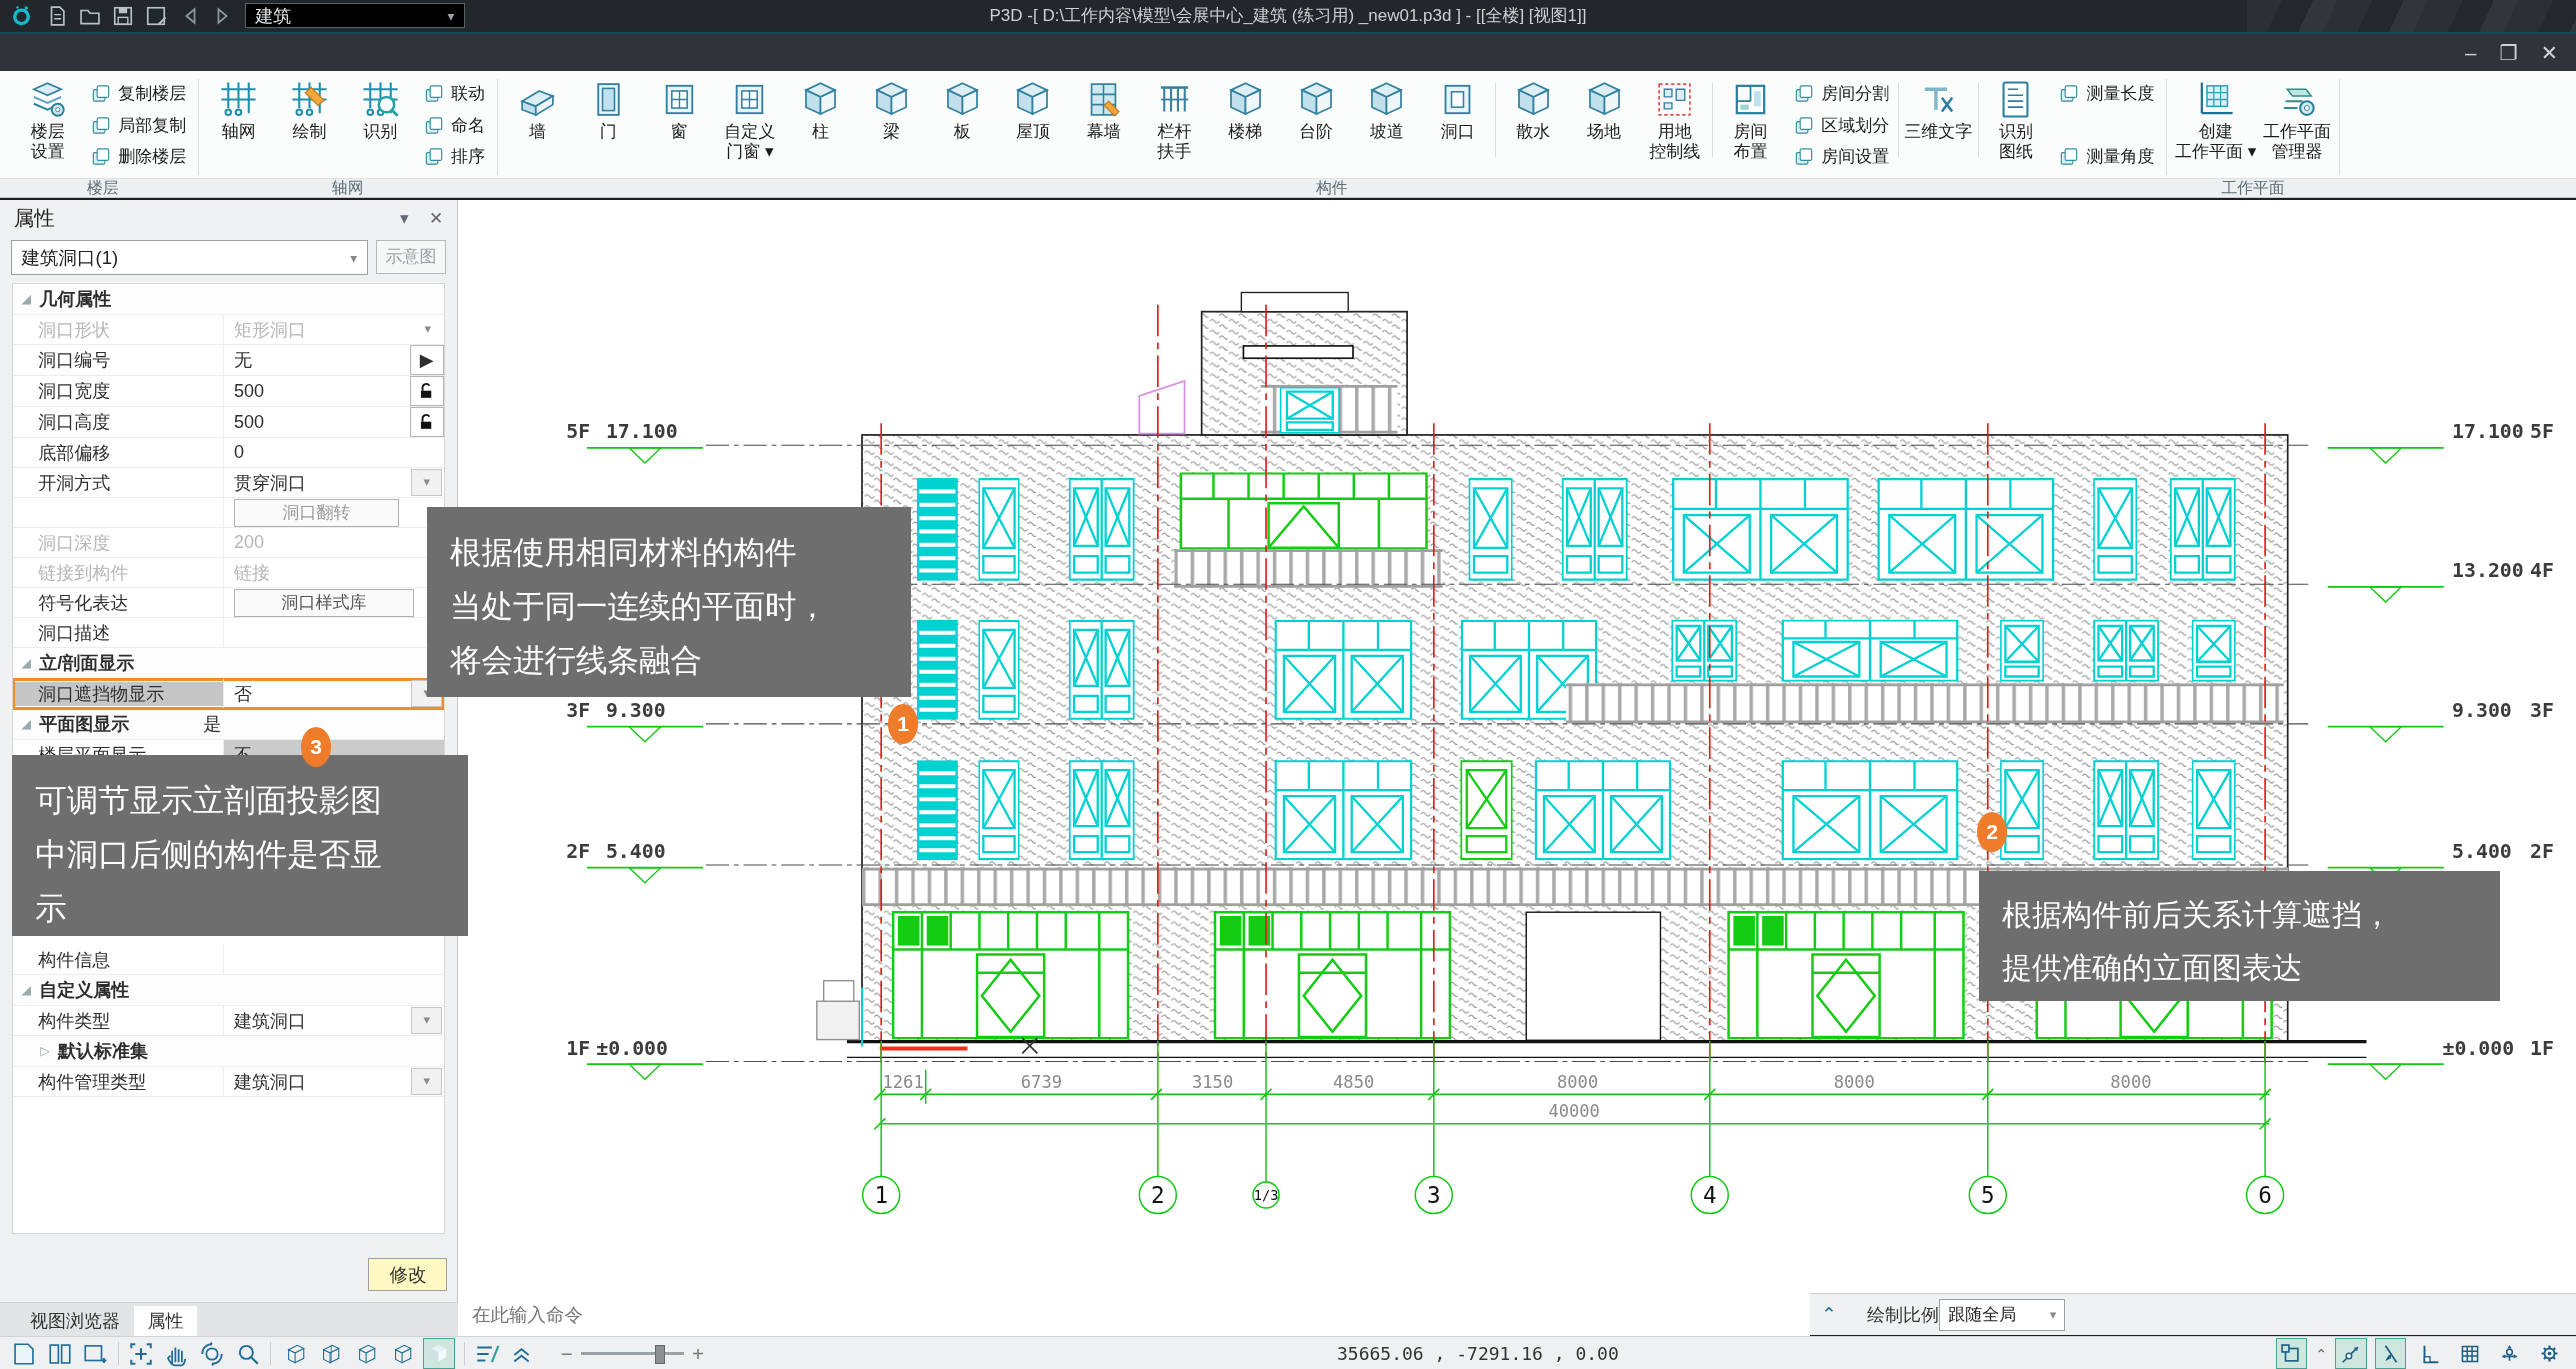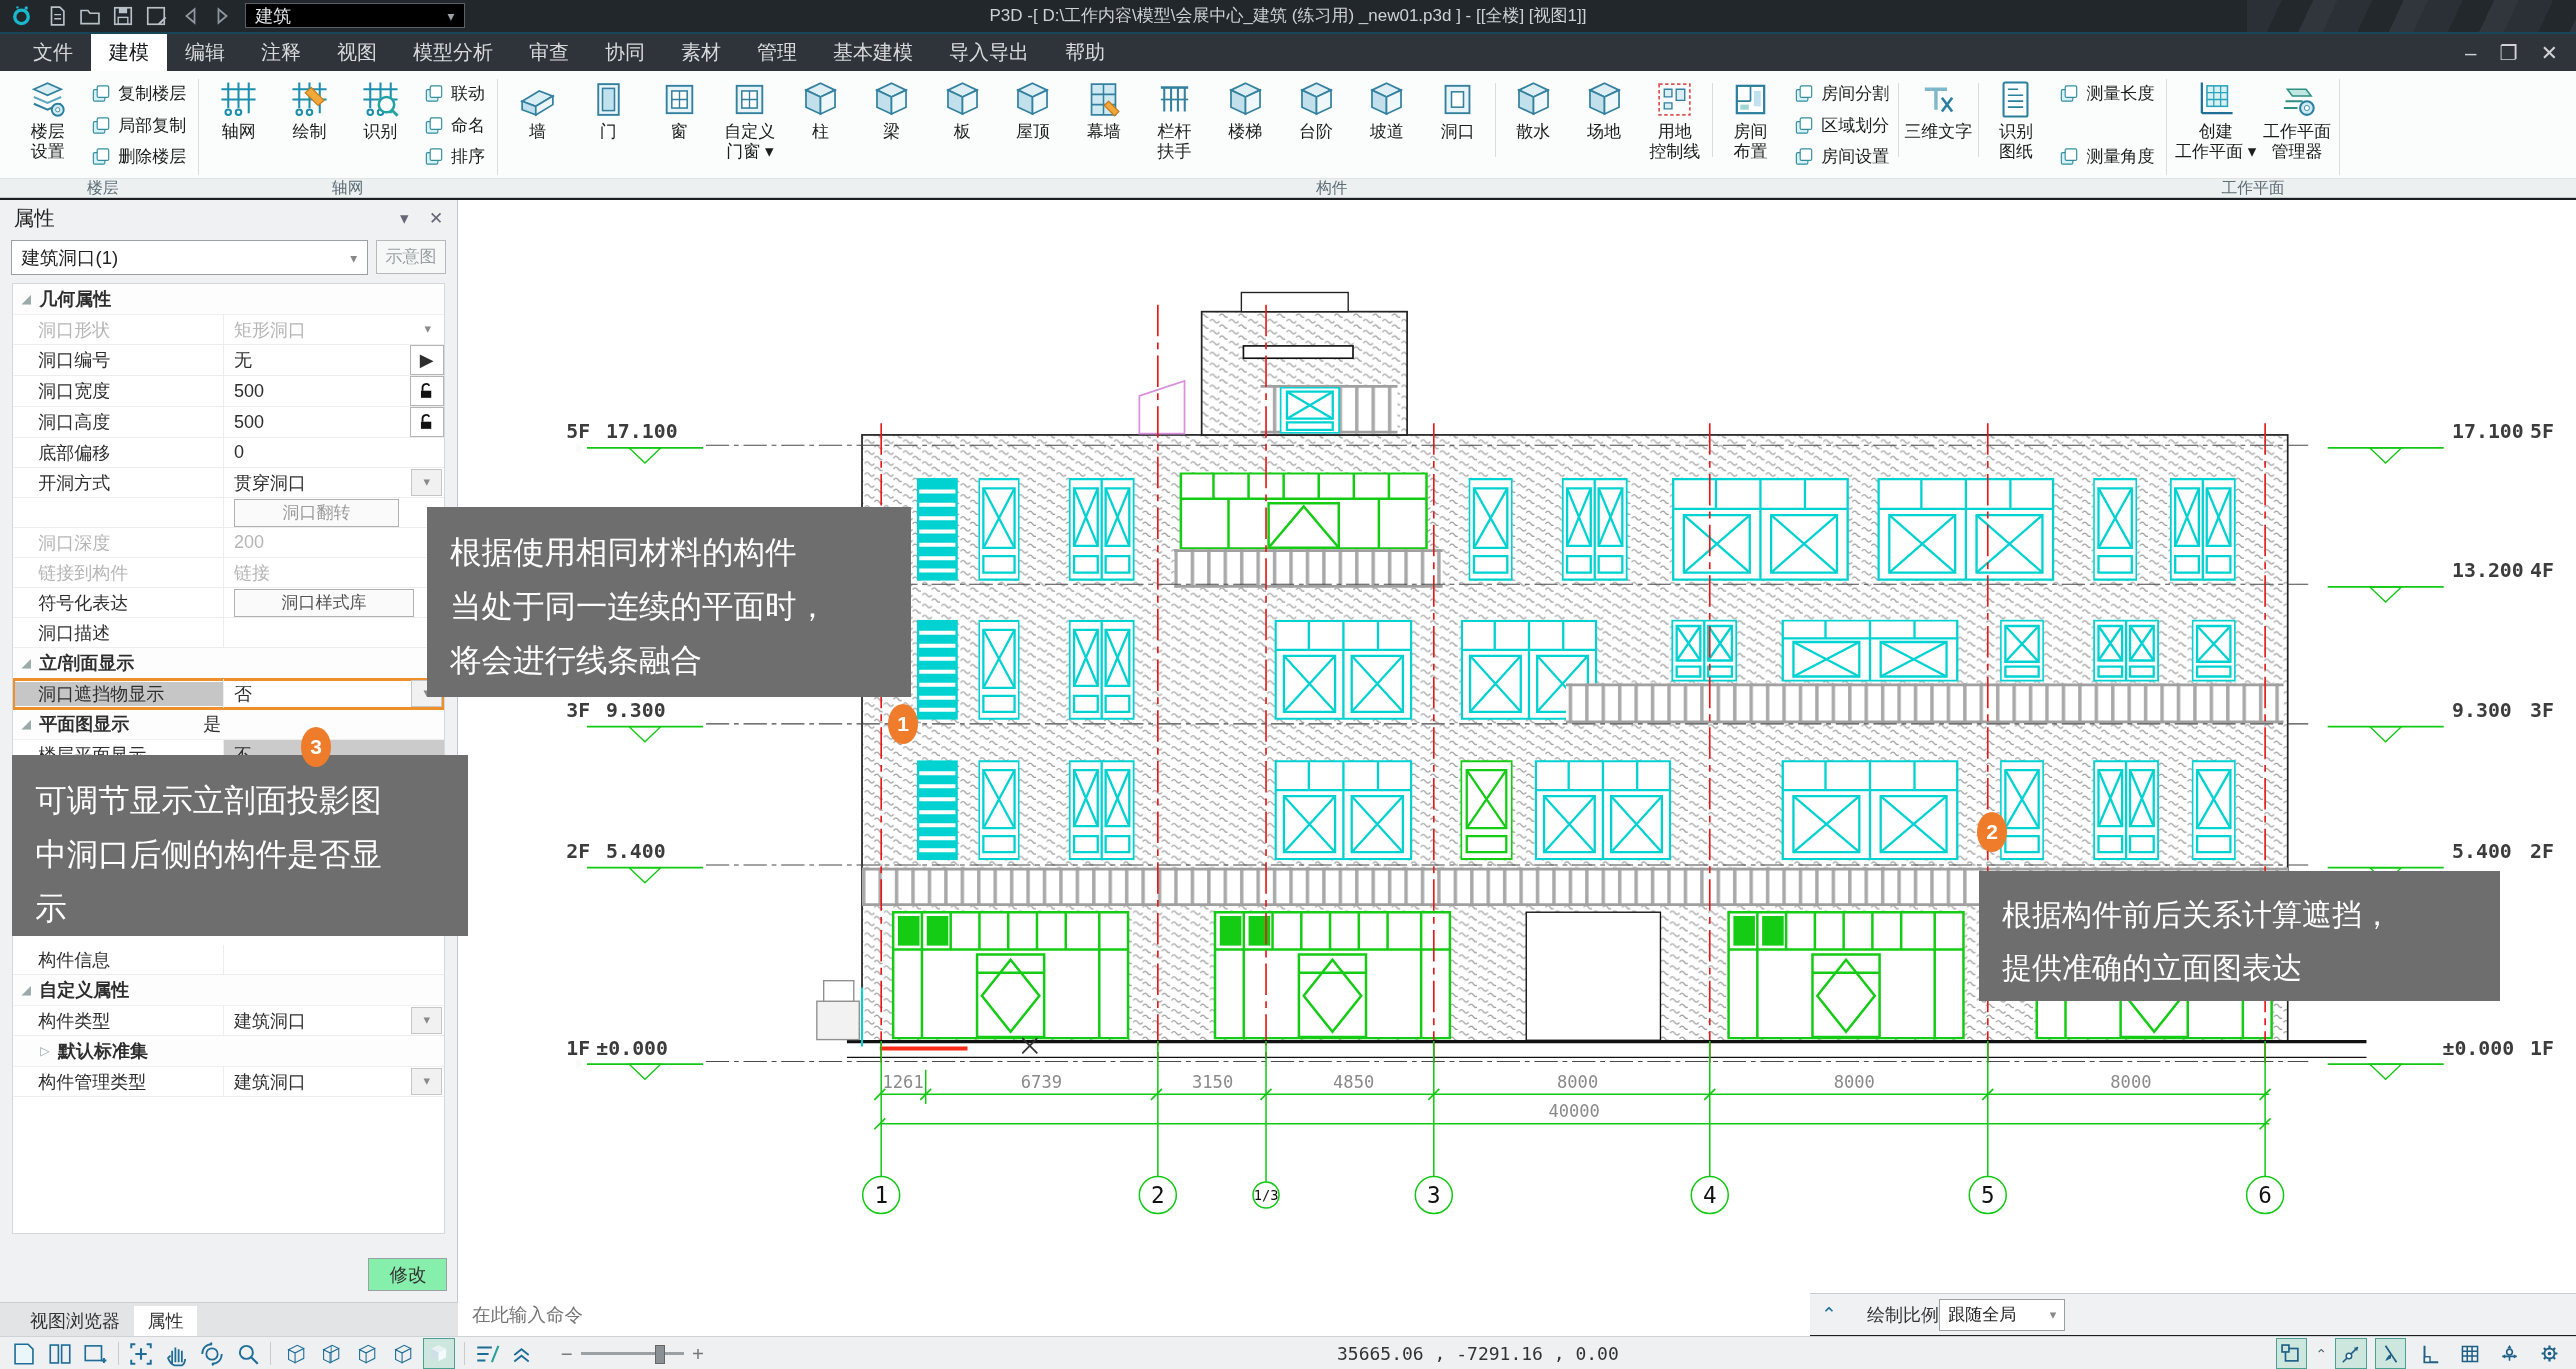--- a/index.html
+++ b/index.html
@@ -64,21 +64,21 @@
 .dd{width:29px;height:25px;border:0.7px solid #c6c6c6;background:#f1f1f1;color:#8a8a8a;font-size:13px;
   line-height:23px;text-align:center;margin-left:auto;margin-right:1.4px;flex:0 0 29px}
 .dd.plain{border:none;background:none}
 .pc{width:34px;height:30px;border:0.7px solid #b5b5b5;display:flex;align-items:center;justify-content:center;
   margin-left:1.4px;background:#fff;box-sizing:border-box;flex:0 0 34px}
 .pbtn{border:0.7px solid #b1b1b1;background:#fafafa;color:#555;height:26px;display:flex;align-items:center;
   justify-content:center;font-size:17px}
 .hl{outline:3.4px solid #ef8f2b;outline-offset:-2.1px;position:relative;z-index:2}
 .hl .pl{background:#c6c6c6}
 .selv{background:#cbcbcb}
-.modbtn{position:absolute;right:9.6px;bottom:45px;width:77px;height:31.5px;background:#86efac;
+.modbtn{position:absolute;right:9.6px;bottom:45px;width:77px;height:31.5px;background:#fef9c3;
   border:0.7px solid #9aa0a3;font-size:18.5px;color:#333;display:flex;align-items:center;justify-content:center;z-index:21}
 .ptabs{position:absolute;left:0;bottom:0;width:458px;height:34px;background:#e2e4e5;display:flex;
   align-items:flex-end;padding-left:16.4px;gap:0;box-sizing:border-box;border-top:0.7px solid #cdd0d1;z-index:21}
 .ptab{height:30px;padding:0 13.7px;font-size:18px;display:flex;align-items:center;color:#333}
 .ptab.act{background:#fff}
 
 .canvas{left:458px;top:200px;width:2118px;height:1093px;background:#fff;z-index:1}
 
 .wfg *{stroke:var(--c,#00d2d2);fill:none;vector-effect:non-scaling-stroke;stroke-width:2.3}
 .ws{stroke:#fff;stroke-width:4;vector-effect:non-scaling-stroke}
@@ -252,35 +252,20 @@
     </svg>
   <div class="wsdd">
       <span>建筑</span>
       <i>▾</i>
     </div>
   <div class="ttitle">P3D -[ D:\工作内容\模型\会展中心_建筑 (练习用) _new01.p3d ] - [[全楼] [视图1]]</div>
   <div class="tart"></div>
 </div>
 
 <div class="mbar abs">
-  <div class="menuwrap">
-      <span>文件</span>
-      <span>建模</span>
-      <span>编辑</span>
-      <span>注释</span>
-      <span>视图</span>
-      <span>模型分析</span>
-      <span>审查</span>
-      <span>协同</span>
-      <span>素材</span>
-      <span>管理</span>
-      <span>基本建模</span>
-      <span>导入导出</span>
-      <span>帮助</span>
-    </div>
   <div class="wctl">
     <span>–</span>
     <span>❐</span>
     <span>✕</span>
   </div>
 </div>
 
 <div class="ribbon abs">
   <div class="rstrip"></div>
   <div class="rgrp">

